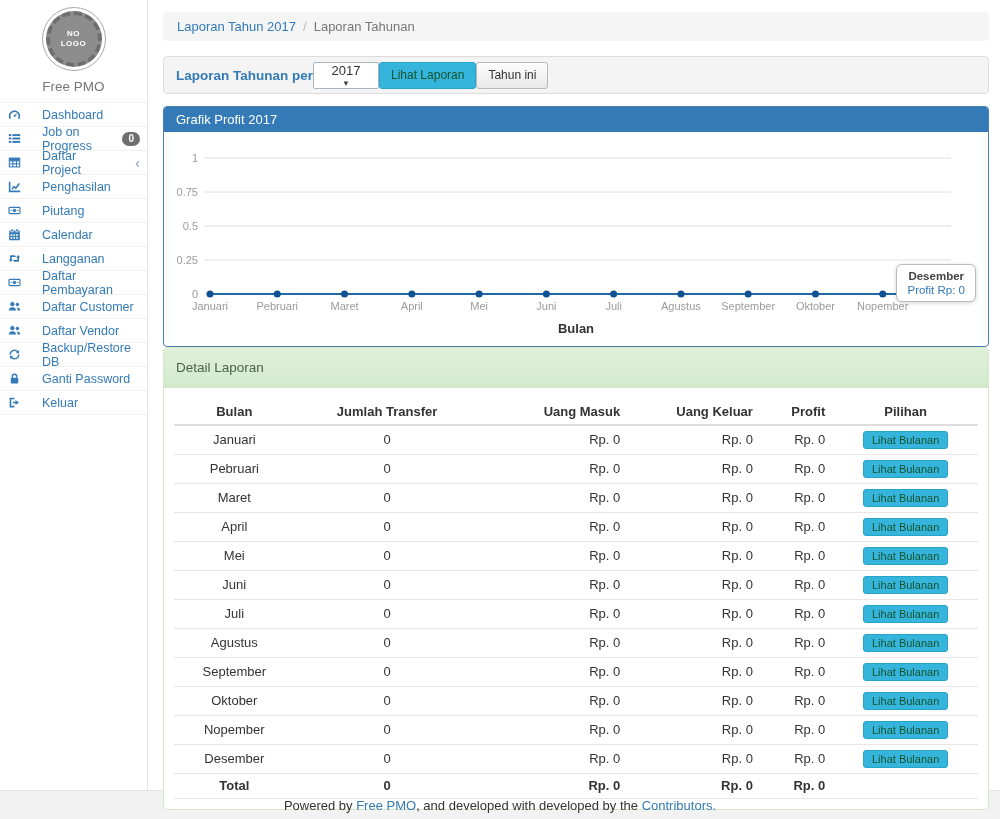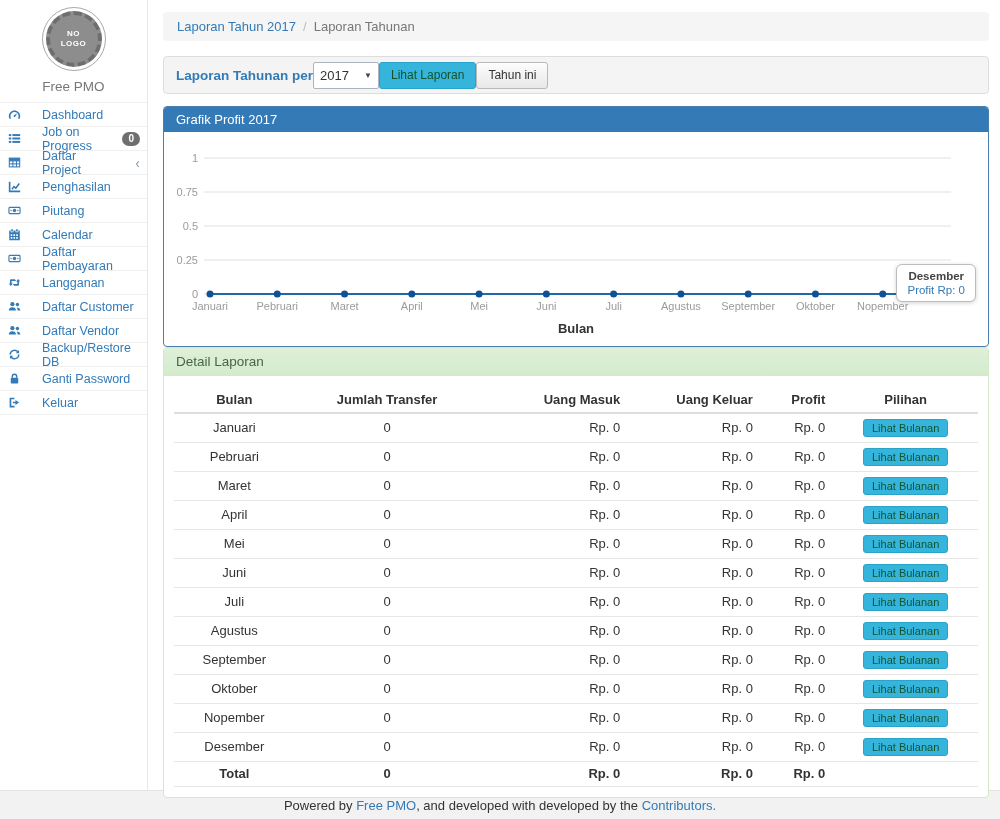--- a/index.html
+++ b/index.html
@@ -35,34 +35,34 @@
   .content { flex:1; padding:12px 13px 0 15px; background:#fff; }
 
   .breadcrumb { background:#f5f5f5; border-radius:4px; padding:7px 14px; color:#777; margin-bottom:15px; }
   .breadcrumb a { color:#337ab7; text-decoration:none; }
   .breadcrumb .sep { margin:0 7px; color:#bbb; }
 
   .filter-bar { background:#f4f4f4; border:1px solid #ddd; border-radius:4px; height:38px;
                 display:flex; align-items:center; padding:0 12px; margin-bottom:12px; }
   .filter-label { color:#337ab7; font-weight:bold; font-size:13.5px; }
   .select { background:#fff; border:1px solid #a9b6bf; border-radius:2px; height:27px; width:66px;
-            display:flex; align-items:center; justify-content:space-between; padding:0 6px; cursor:default; }
+            display:flex; align-items:center; justify-content:space-between; padding:0 6px; cursor:default;flex-direction:column; }
   .select .caret { font-size:8px; color:#444; }
   .btn { font-size:12px; border-radius:3px; padding:6px 11px; border:1px solid transparent; cursor:pointer;
          font-family:"Liberation Sans", sans-serif; line-height:13px; }
   .btn-info { background:#35b5dc; border-color:#28a4c9; color:#14532d; }
   .btn-default { background:linear-gradient(#fdfdfd,#e8e8e8); border-color:#b9b9b9; color:#333; }
 
   .panel { border-radius:4px; background:#fff; }
   .panel-primary { border:1px solid #4a7fae; }
   .panel-primary > .panel-heading { background:#337ab7; color:#fff; padding:5px 12px; font-size:13px;
                                     border-radius:3px 3px 0 0; }
   .panel-success { border:1px solid #d6e9c6; }
   .panel-success > .panel-heading { background:linear-gradient(#dff0d8,#d3ebcd); color:#4a634d;
-                                    padding:6px 12px; font-size:13.5px; border-radius:3px 3px 0 0;
+                                    padding:12px 12px; font-size:13.5px; border-radius:3px 3px 0 0;
                                     border-bottom:1px solid #d6e9c6; }
   .panel-body { padding:6px 10px 10px; position:relative; }
 
   .rp-label { font-weight:bold; font-size:13px; color:#333; padding:2px 0 2px 14px; height:18px; }
   .xaxis-title { text-align:center; font-weight:bold; font-size:13px; color:#333; margin-top:2px; }
   .chart-tooltip { position:absolute; top:132px; right:12px; background:#fff; border:1px solid #bcbcbc;
             border-radius:6px; box-shadow:0 1px 4px rgba(0,0,0,.18); padding:5px 10px; text-align:center; }
   .chart-tooltip .t { font-weight:bold; font-size:11.5px; color:#444; }
   .chart-tooltip .v { font-size:11.5px; color:#337ab7; margin-top:2px; }
 
@@ -170,40 +170,40 @@
                 <path d="M1.5 3.2h1.8v1.9h3.4V3.2h2.6v1.9h3.4V3.2h1.8V15h-13V3.2zm1.8 4.6h2v2h-2v-2zm3.4 0h2v2h-2v-2zm3.4 0h2v2h-2v-2zm-6.8 3.4h2v2h-2v-2zm3.4 0h2v2h-2v-2zm3.4 0h2v2h-2v-2z" fill-rule="evenodd"></path>
               </svg>
             </span>
             <span>Calendar</span>
           </a>
         </li>
         <li>
           <a href="#">
             <span class="nav-icon">
               <svg width="13" height="13" viewBox="0 0 16 16" fill="currentColor" xmlns="http://www.w3.org/2000/svg">
+                <path d="M1 9.2l2.5 3.2L6 9.2H4.5V6.1H10L8.4 4H3.6c-.7 0-1.1.5-1.1 1.1v4.1H1z"></path>
+                <path d="M15 6.8l-2.5-3.2L10 6.8h1.5v3.1H6L7.6 12h4.8c.7 0 1.1-.5 1.1-1.1V6.8H15z"></path>
+              </svg>
+            </span>
+            <span>Langganan</span>
+          </a>
+        </li>
+        <li>
+          <a href="#">
+            <span class="nav-icon">
+              <svg width="13" height="13" viewBox="0 0 16 16" fill="currentColor" xmlns="http://www.w3.org/2000/svg">
                 <g fill="none" stroke="currentColor" stroke-width="1.4">
                   <rect x="1.2" y="4.2" width="13.6" height="7.6" rx="1"></rect>
                 </g>
                 <circle cx="8" cy="8" r="2.1"></circle>
                 <rect x="3.1" y="7.2" width="1.4" height="1.6"></rect>
                 <rect x="11.5" y="7.2" width="1.4" height="1.6"></rect>
               </svg>
             </span>
             <span>Daftar Pembayaran</span>
-          </a>
-        </li>
-        <li>
-          <a href="#">
-            <span class="nav-icon">
-              <svg width="13" height="13" viewBox="0 0 16 16" fill="currentColor" xmlns="http://www.w3.org/2000/svg">
-                <path d="M1 9.2l2.5 3.2L6 9.2H4.5V6.1H10L8.4 4H3.6c-.7 0-1.1.5-1.1 1.1v4.1H1z"></path>
-                <path d="M15 6.8l-2.5-3.2L10 6.8h1.5v3.1H6L7.6 12h4.8c.7 0 1.1-.5 1.1-1.1V6.8H15z"></path>
-              </svg>
-            </span>
-            <span>Langganan</span>
           </a>
         </li>
         <li>
           <a href="#">
             <span class="nav-icon">
               <svg width="13" height="13" viewBox="0 0 16 16" fill="currentColor" xmlns="http://www.w3.org/2000/svg">
                 <circle cx="5.4" cy="5.2" r="2.6"></circle>
                 <path d="M.9 13c0-2.5 2-4 4.5-4s4.5 1.5 4.5 4H.9z"></path>
                 <circle cx="11.6" cy="5.5" r="2.1"></circle>
                 <path d="M10.9 9.2c2.4.1 4.2 1.5 4.2 3.8h-3.3c0-1.5-.3-2.8-.9-3.8z"></path>

